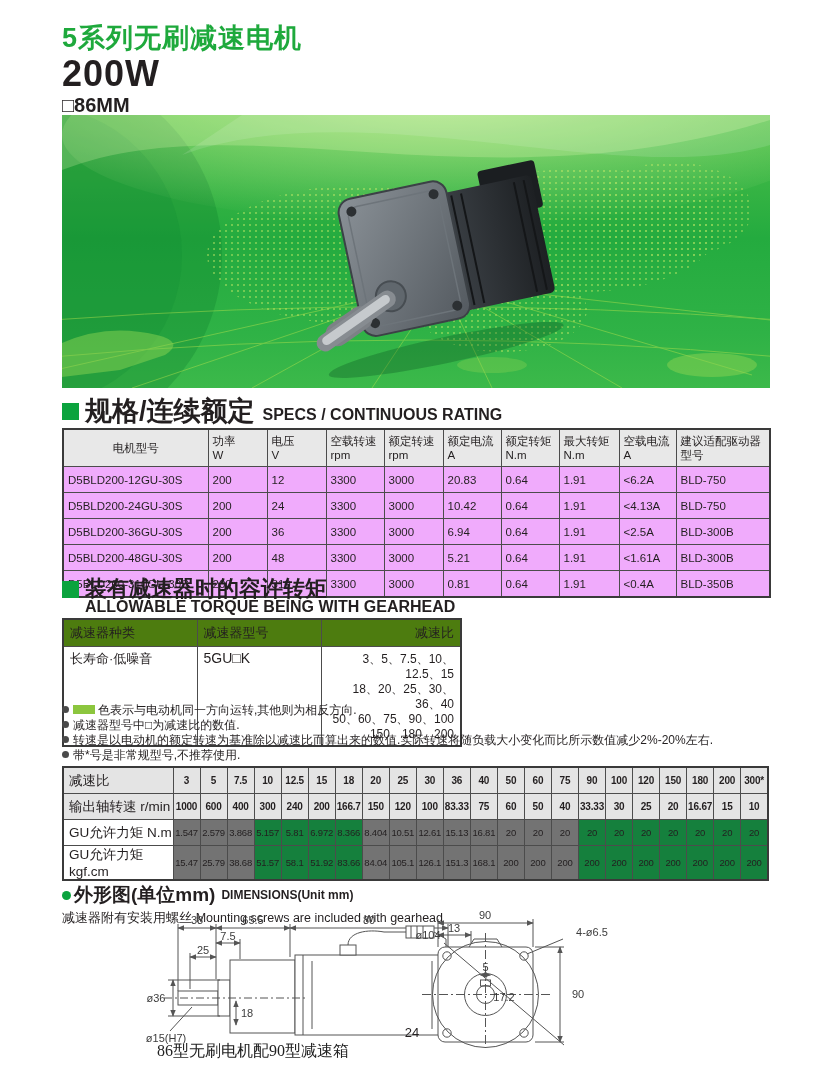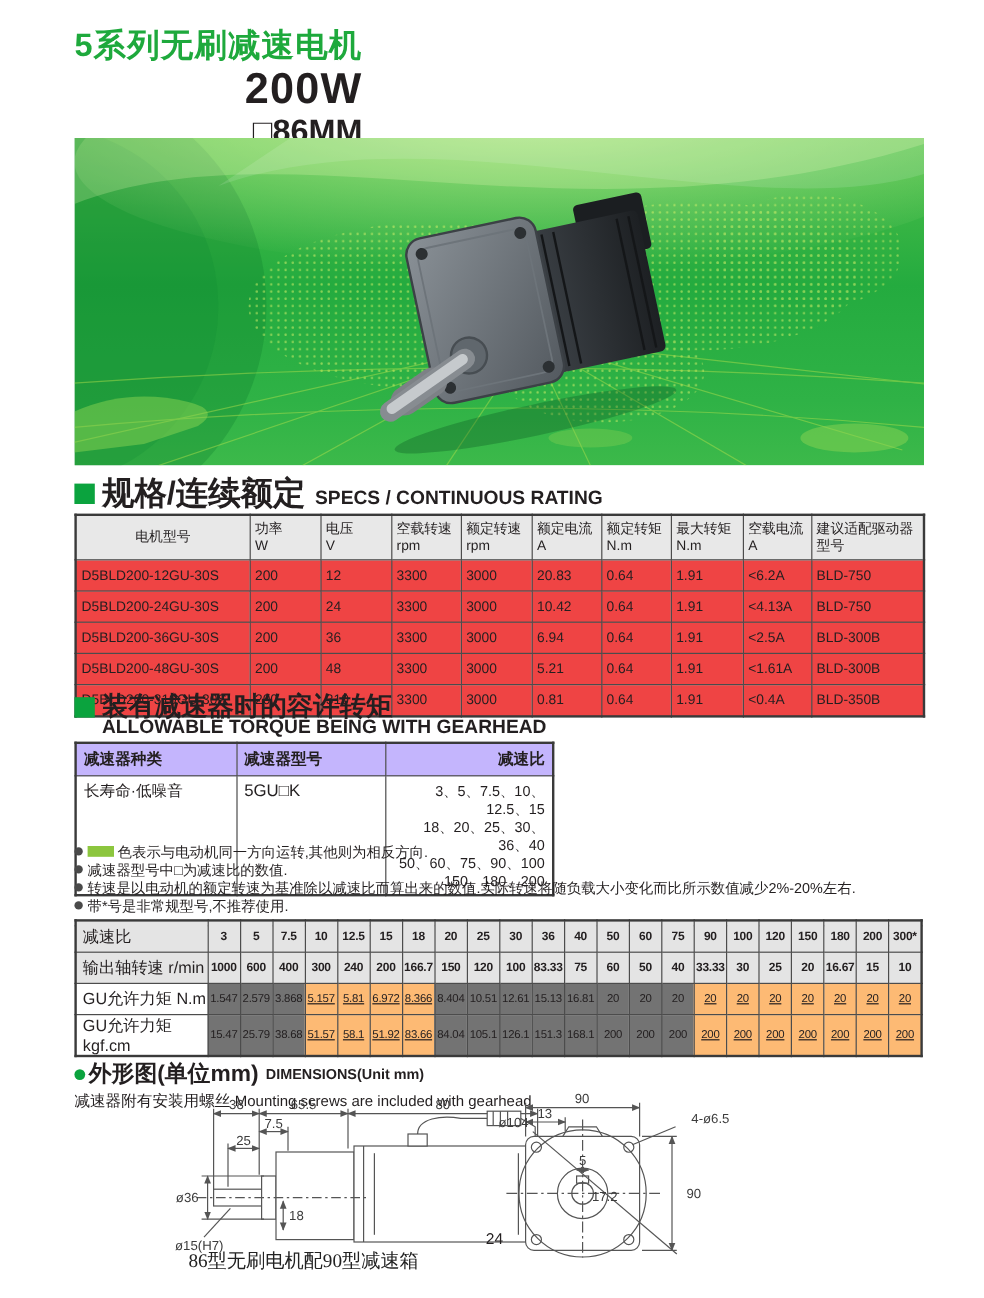--- a/index.html
+++ b/index.html
@@ -1,61 +1,61 @@
 <!DOCTYPE html>
 <html><head>
 <meta charset="utf-8">
 <style>
   html,body{margin:0;padding:0;background:#ffffff;}
   .page{position:relative;width:820px;height:1082px;background:#fff;overflow:hidden;
         font-family:"Liberation Sans","DejaVu Sans",sans-serif;color:#231f20;}
   
-  .hdr{position:absolute;left:62px;top:24px;text-align:right;}
+  .hdr{position:absolute;left:62px;top:24px;}
   .series{color:#1ea93c;font-size:27px;font-weight:bold;letter-spacing:1px;line-height:1.1;}
   .power{font-size:36px;font-weight:bold;color:#231f20;line-height:1.1;letter-spacing:1px;}
-  .frame{font-size:27px;font-weight:bold;color:#231f20;line-height:1.2;}
+  .frame{font-size:20px;font-weight:bold;color:#231f20;line-height:1.2;}
   
   .banner{position:absolute;left:62px;top:115px;width:708px;height:273px;overflow:hidden;}
   
   .sec{position:absolute;left:62px;display:flex;align-items:baseline;}
   .gsq{display:inline-block;width:17px;height:17px;background:#0ba33e;margin-right:6px;align-self:center;}
   .sec1{top:393px;}
   .sec1 .cn{font-size:27px;font-weight:bold;}
   .sec1 .en{font-size:16px;font-weight:bold;margin-left:8px;}
   .sec2{top:574px;text-align:center;}
   .sec2 .cn{font-size:22px;font-weight:bold;}
   .sec2en{position:absolute;left:85px;top:598px;font-size:16px;font-weight:bold;}
   
   table{border-collapse:collapse;}
   .spec-table{position:absolute;left:62px;top:428px;width:707px;table-layout:fixed;}
   .spec-table th,.spec-table td{border:1px solid #4c4c4c;font-size:11.5px;padding:2px 4px;text-align:left;}
   .spec-table th{background:#e8e8e8;font-weight:normal;height:32px;vertical-align:middle;line-height:1.25;}
   .spec-table th.ctr{text-align:center;}
-  .spec-table td{height:21px;background:#ef4444;}
+  .spec-table td{height:21px;background:#f0abfc;}
   .spec-table{border:2px solid #3a3a3a;}
   .gear-table{position:absolute;left:62px;top:618px;width:398px;border:2px solid #3a3a3a;table-layout:fixed;}
   .gear-table th,.gear-table td{border:1px solid #4c4c4c;font-size:13px;padding:3px 6px;text-align:left;}
-  .gear-table th{background:#c4b5fd;font-weight:bold;height:20px;}
+  .gear-table th{background:#4d7c0f;font-weight:normal;height:20px;}
   .gear-table th.r{text-align:right;}
   .gear-table td{vertical-align:top;height:60px;background:#fff;}
   .gear-table td.model{font-size:14px;}
   .gear-table td.ratios{text-align:right;font-size:12px;line-height:1.25;padding-top:5px;}
   
   .notes{position:absolute;left:62px;top:703px;width:707px;border-bottom:1px solid #8c8c8c;padding-bottom:7px;}
   .note{font-size:12px;line-height:1.18;margin-bottom:1px;display:flex;align-items:flex-start;}
   .nb{display:inline-block;width:7px;height:7px;border-radius:50%;background:#4a4a4a;margin:3px 4px 0 0;flex:none;}
   .swatch{display:inline-block;width:22px;height:9px;background:#8cc63e;margin:2px 3px 0 0;flex:none;}
   
   .ratio-table{position:absolute;left:62px;top:766px;width:707px;border:2px solid #3a3a3a;table-layout:fixed;}
   .ratio-table td{border:1px solid #4c4c4c;text-align:center;font-size:9.5px;letter-spacing:-0.2px;height:25px;padding:0;}
   .ratio-table td.rlabel{text-align:left;font-size:13.5px;padding-left:5px;letter-spacing:0;}
   .ratio-table td.gray{background:#e4e4e4;font-weight:bold;font-size:10px;}
   .ratio-table td.hdrlbl{background:#e4e4e4;}
   .ratio-table td.green{background:#737373;}
-  .ratio-table td.white{background:#fdba74;text-decoration:underline;}
+  .ratio-table td.white{background:#15803d;}
   
   .dim-head{position:absolute;left:62px;top:882px;}
   .dim-line1{display:flex;align-items:center;}
   .gdot{display:inline-block;width:9px;height:9px;border-radius:50%;background:#0ba33e;margin-right:3px;}
   .dim-cn{font-size:19px;font-weight:bold;}
   .dim-en{font-size:12px;font-weight:bold;margin-left:6px;}
   .dim-line2{font-size:13px;margin-top:1px;}
   .dim-line2 .en{font-size:12.5px;}
   .drawings{position:absolute;left:62px;top:915px;width:707px;height:160px;}
   .svg1{position:absolute;left:78px;top:0;}

